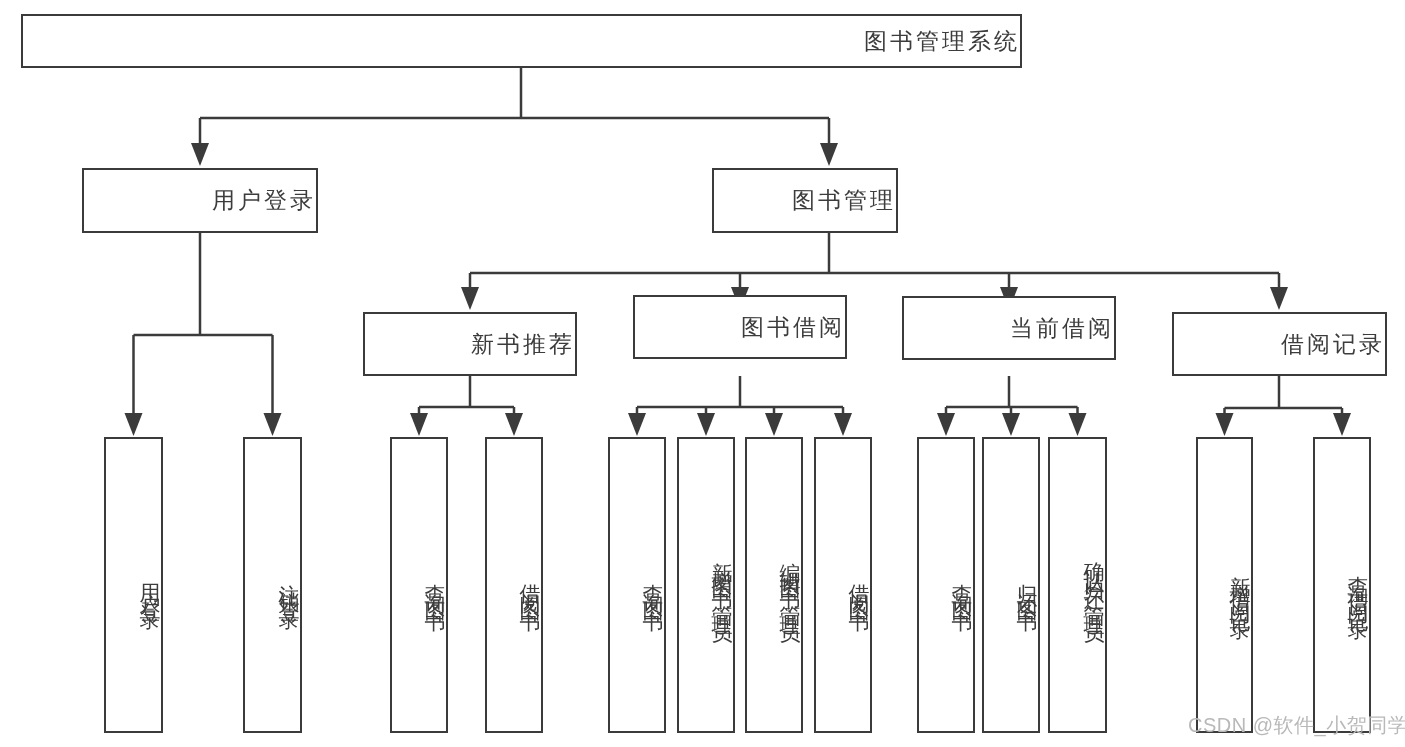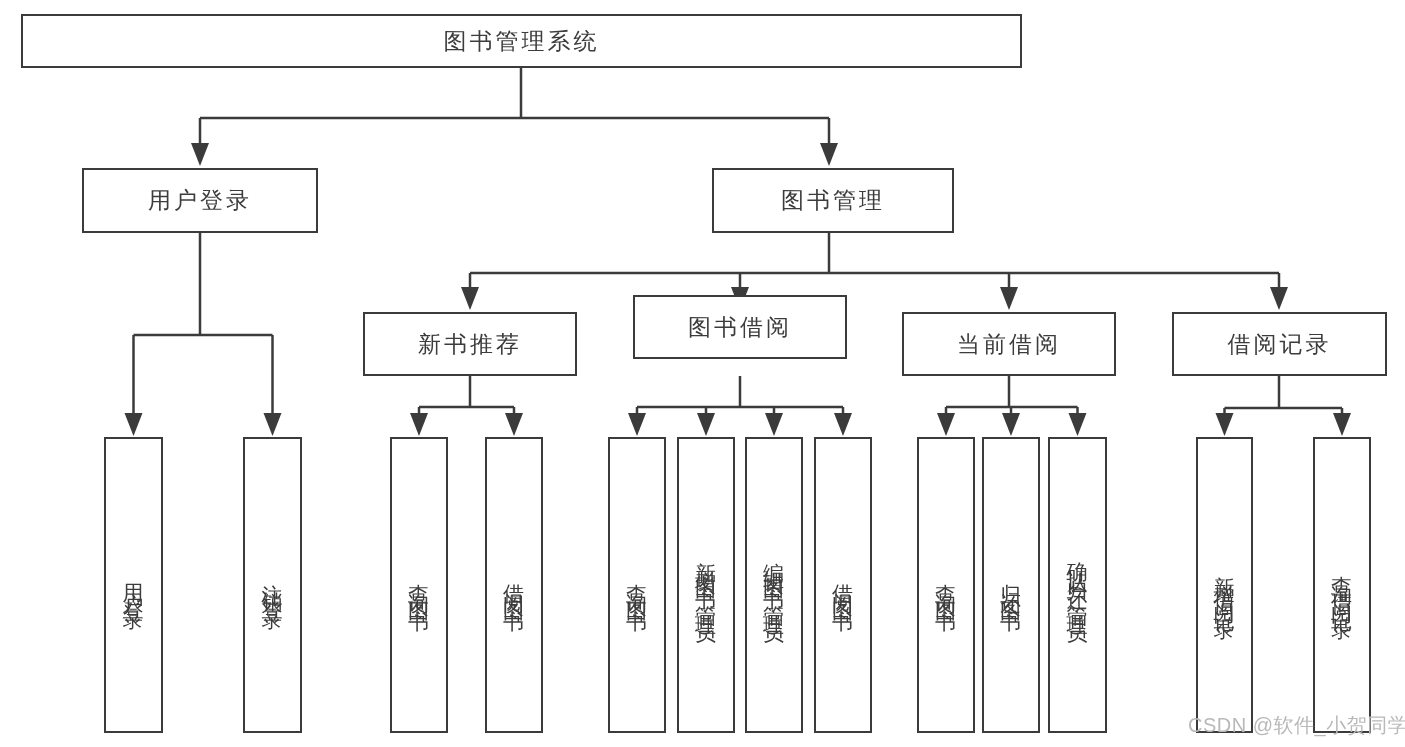--- a/index.html
+++ b/index.html
@@ -12,21 +12,21 @@
     overflow:hidden;
   }
   .connectors{position:absolute;left:0;top:0;}
   .connector-stroke{stroke:var(--line,#3b3b3b);stroke-width:2.5;fill:none;}
   .connector-fill{fill:var(--line,#3b3b3b);}
   .box{
     position:absolute;
     box-sizing:border-box;
     border:2.5px solid var(--line,#3b3b3b);
     background:var(--boxfill,#ffffff);
-    display:flex;align-items:center;justify-content:center;
+    display:flex;align-items:center;justify-content:flex-end;
   }
   .hlabel{font-size:23px;letter-spacing:3px;white-space:nowrap;}
   .root{left:21px;top:14px;width:1001px;height:54px;}
   .leaf{top:437px;height:296px;}
   .vtext{
     writing-mode:vertical-rl;
     text-orientation:mixed;
     font-size:21px;
     line-height:1.0;
     letter-spacing:0.42em;
@@ -108,31 +108,31 @@
     </g>
   </svg>
 
   <div class="box root">
     <span class="hlabel">图书管理系统</span>
   </div>
 
   <div class="box" style="left:82px;top:168px;width:236px;height:65px">
     <span class="hlabel">用户登录</span>
   </div>
-  <div class="box" style="left:712px;top:168px;width:242px;height:65px">
+  <div class="box" style="left:712px;top:168px;width:186px;height:65px">
     <span class="hlabel">图书管理</span>
   </div>
 
   <div class="box" style="left:363px;top:312px;width:214px;height:64px">
     <span class="hlabel">新书推荐</span>
   </div>
   <div class="box" style="left:633px;top:295px;width:214px;height:64px">
     <span class="hlabel">图书借阅</span>
   </div>
-  <div class="box" style="left:902px;top:312px;width:214px;height:64px">
+  <div class="box" style="left:902px;top:296px;width:214px;height:64px">
     <span class="hlabel">当前借阅</span>
   </div>
   <div class="box" style="left:1172px;top:312px;width:215px;height:64px">
     <span class="hlabel">借阅记录</span>
   </div>
 
   <div class="box leaf" style="left:104px;width:59px">
     <span class="vtext">用户登录</span>
   </div>
   <div class="box leaf" style="left:243px;width:59px">

